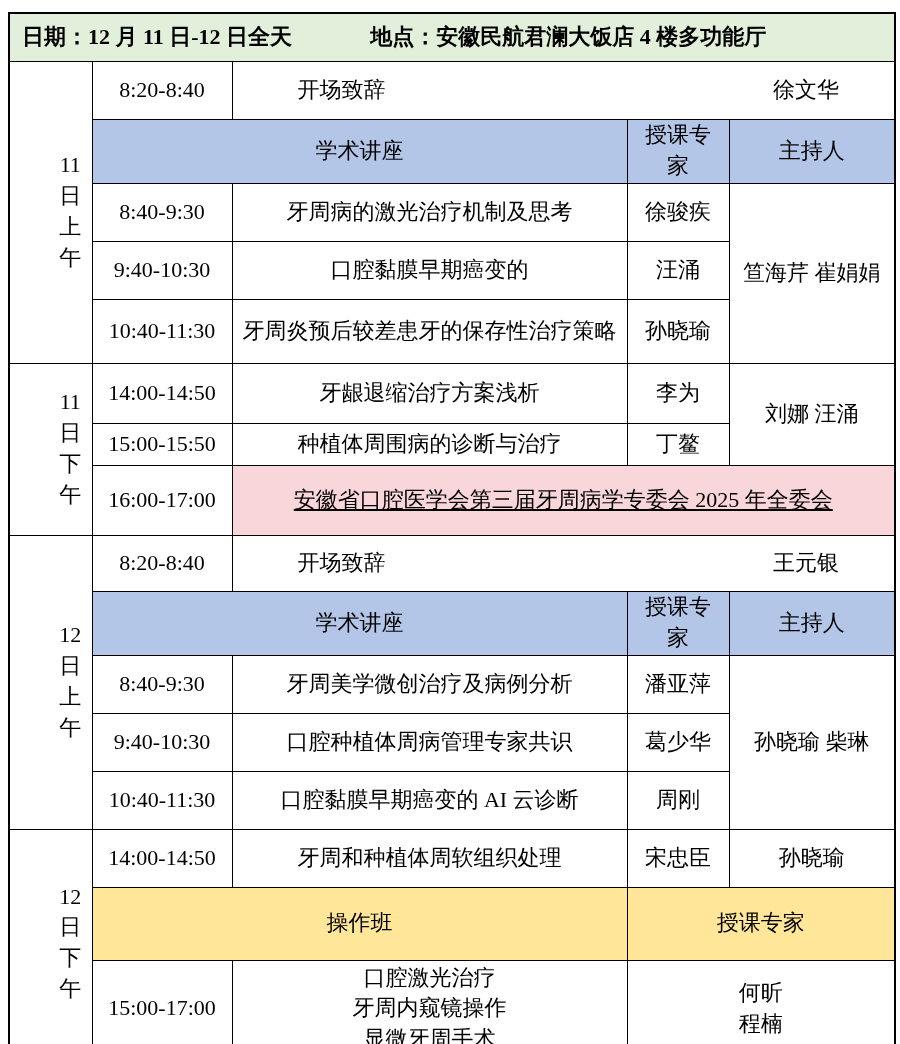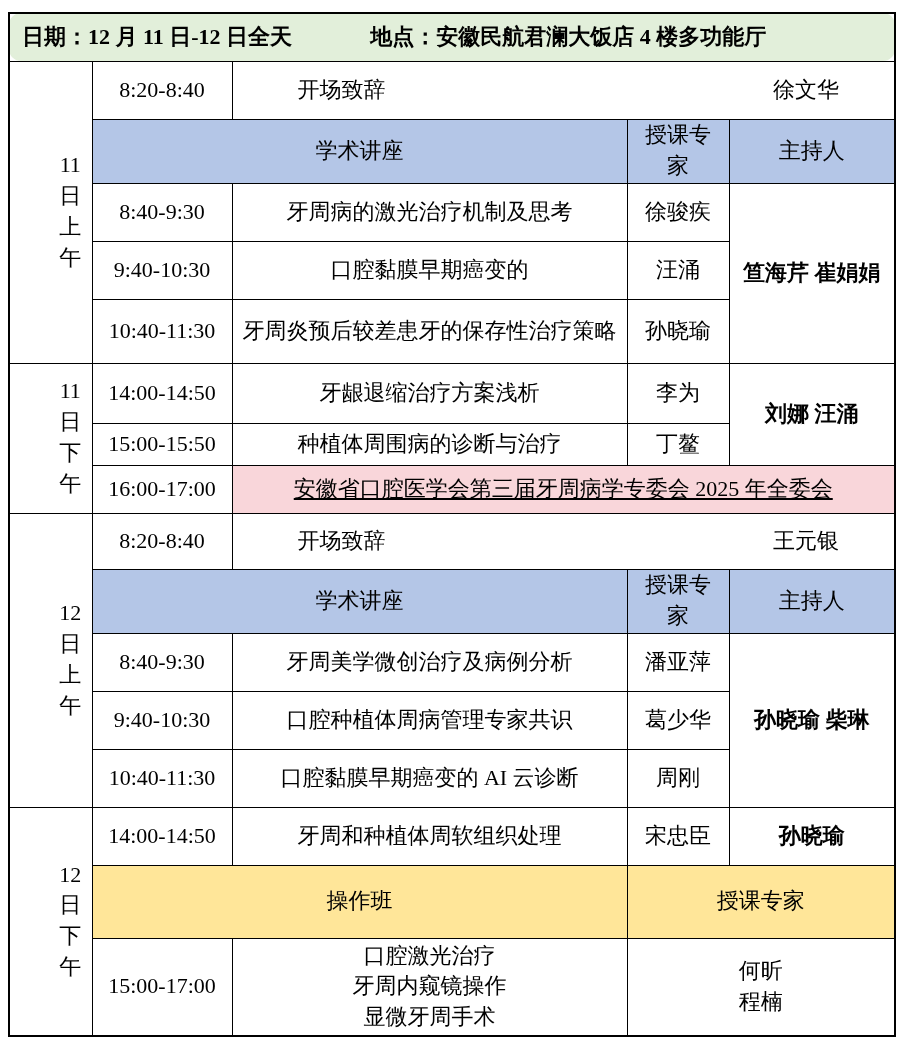--- a/index.html
+++ b/index.html
@@ -9,33 +9,33 @@
     color:#000;
   }
   .sheet{position:absolute;left:8px;top:12px;}
   table{border-collapse:collapse;table-layout:fixed;border:2px solid #000;}
   td{
     border:1px solid #000;
     text-align:center;vertical-align:middle;
     font-size:22px;line-height:1.4;color:#000;
     padding:2px 4px;overflow:hidden;
   }
-  .green{background:#E2EFDA;border-radius:12px;}
+  .green{background:#E2EFDA;}
   .blue{background:#B4C6E7;}
   .pink{background:#F9D6DA;text-decoration:underline;}
   .yellow{background:#FFE699;}
   .meta-cell{padding:0 0 0 12px;}
   .meta-flex{display:flex;align-items:center;gap:78px;font-weight:bold;}
   .meta-loc-suffix{font-family:"Liberation Sans","DejaVu Sans",sans-serif;font-weight:bold;}
   .grp{white-space:pre-line;padding-left:43px;}
   .opening-cell{padding:0;}
   .opening-flex{display:flex;align-items:center;justify-content:space-between;
     padding:0 55px 0 65px;height:100%;}
   .expert-head{padding:0 14px;}
-  .host-cell{padding:0 12px;font-weight:bold;}
+  .host-cell{padding:0 12px;}
   .multiline{white-space:pre-line;}
 </style>
 </head>
 <body>
 
 <div class="sheet">
 <table>
   <colgroup>
     <col style="width:83px">
         <col style="width:140px">
@@ -95,21 +95,21 @@
     <td>14:00-14:50</td>
     <td>牙龈退缩治疗方案浅析</td>
     <td>李为</td>
     <td rowspan="2" class="host-cell">刘娜 汪涌</td>
   </tr>
   <tr style="height:42px">
     <td>15:00-15:50</td>
     <td>种植体周围病的诊断与治疗</td>
     <td>丁鳌</td>
   </tr>
-  <tr style="height:48px">
+  <tr style="height:70px">
     <td>16:00-17:00</td>
     <td colspan="3" class="pink">安徽省口腔医学会第三届牙周病学专委会 2025 年全委会</td>
   </tr>
 
   <tr style="height:56px">
     <td rowspan="5" class="grp">12 日
 上午</td>
     <td>8:20-8:40</td>
     <td colspan="3" class="opening-cell">
       <div class="opening-flex">

